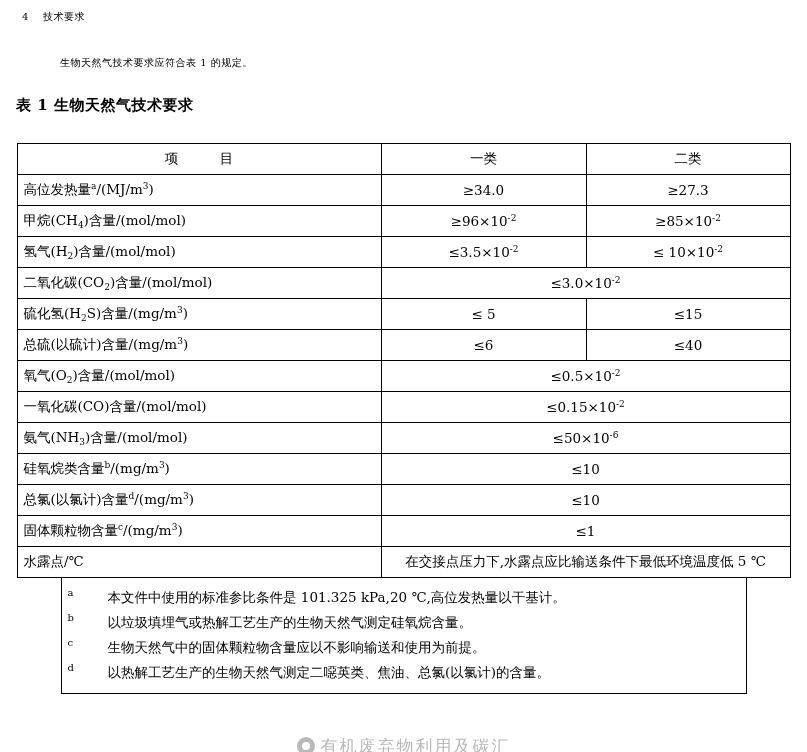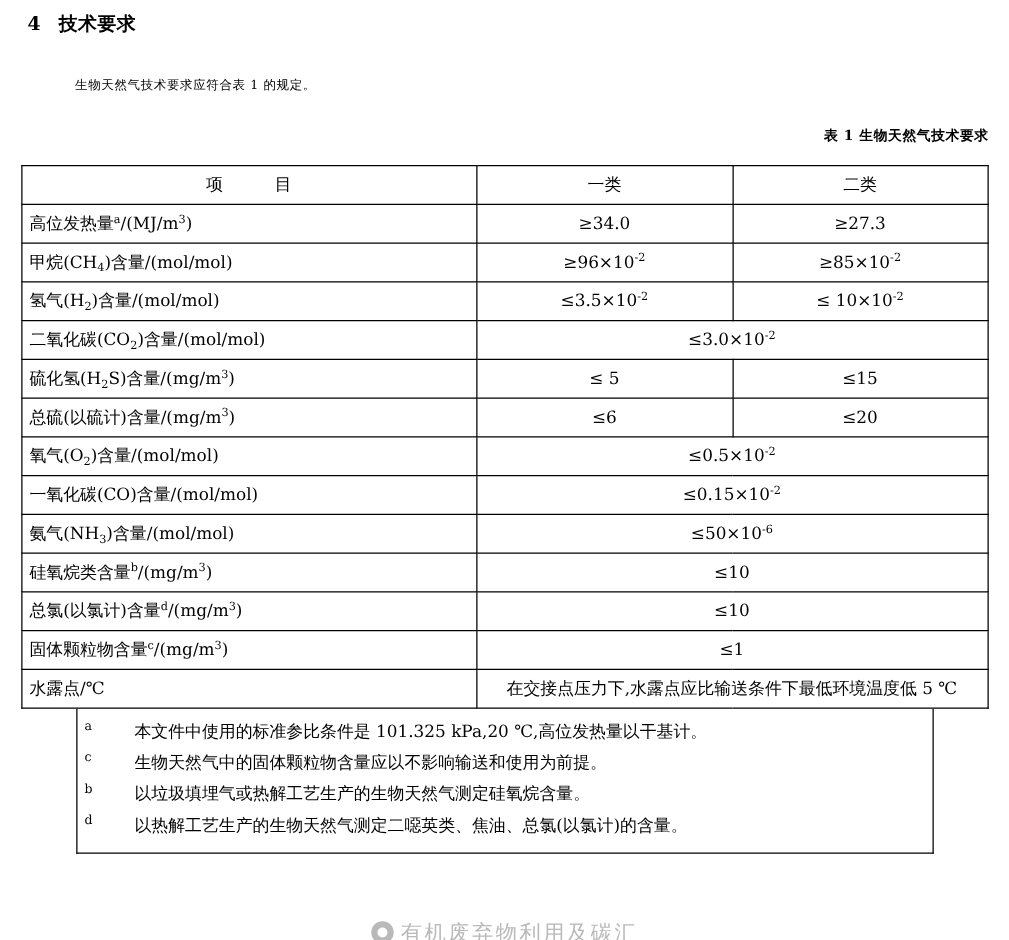--- a/index.html
+++ b/index.html
@@ -16,38 +16,38 @@
     overflow: hidden;
   }
   .page {
     position: relative;
     width: 807px;
     height: 752px;
     box-sizing: border-box;
     padding: 0 16px;
   }
   .section-title {
-    font-size: 15px;
-    font-weight: bold;
+    font-size: 10px;
+    font-weight: normal;
     margin: 10px 0 0 6px;
     letter-spacing: 0.5px;
   }
   .section-title .num {
     margin-right: 14px;
   }
   .intro-para {
     font-size: 10px;
     margin: 32px 0 0 44px;
     letter-spacing: 0.5px;
   }
   .table-caption {
-    font-size: 11px;
+    font-size: 15px;
     font-weight: bold;
-    text-align: right;
-    margin: 26px 0 16px 0;
+    text-align: left;
+    margin: 26px 0 28px 0;
     letter-spacing: 0.5px;
   }
   table.spec {
     border-collapse: collapse;
     width: 697px;
     margin: 0 auto;
     table-layout: fixed;
   }
   table.spec td, table.spec th {
     border: 1px solid #000;
@@ -174,21 +174,21 @@
           <td class="val" colspan="2">≤3.0×10<sup>-2</sup></td>
         </tr>
         <tr>
           <td class="item-cell">硫化氢(H<sub>2</sub>S)含量/(mg/m<sup>3</sup>)</td>
           <td class="val">≤ 5</td>
           <td class="val">≤15</td>
         </tr>
         <tr>
           <td class="item-cell">总硫(以硫计)含量/(mg/m<sup>3</sup>)</td>
           <td class="val">≤6</td>
-          <td class="val">≤20</td>
+          <td class="val">≤40</td>
         </tr>
         <tr>
           <td class="item-cell">氧气(O<sub>2</sub>)含量/(mol/mol)</td>
           <td class="val" colspan="2">≤0.5×10<sup>-2</sup></td>
         </tr>
         <tr>
           <td class="item-cell">一氧化碳(CO)含量/(mol/mol)</td>
           <td class="val" colspan="2">≤0.15×10<sup>-2</sup></td>
         </tr>
         <tr>
@@ -209,22 +209,22 @@
         </tr>
         <tr>
           <td class="item-cell">水露点/℃</td>
           <td class="val" colspan="2">在交接点压力下,水露点应比输送条件下最低环境温度低 5 ℃</td>
         </tr>
       </tbody>
   </table>
 
   <div class="notes" id="notes-block">
       <div class="note"><span class="mark">a</span><span>本文件中使用的标准参比条件是 101.325 kPa,20 ℃,高位发热量以干基计。</span></div>
+      <div class="note"><span class="mark">b</span><span>以垃圾填埋气或热解工艺生产的生物天然气测定硅氧烷含量。</span></div>
       <div class="note"><span class="mark">c</span><span>生物天然气中的固体颗粒物含量应以不影响输送和使用为前提。</span></div>
-      <div class="note"><span class="mark">b</span><span>以垃圾填埋气或热解工艺生产的生物天然气测定硅氧烷含量。</span></div>
       <div class="note"><span class="mark">d</span><span>以热解工艺生产的生物天然气测定二噁英类、焦油、总氯(以氯计)的含量。</span></div>
     </div>
 
   <div class="watermark">
     <span class="wm-logo"></span><span>有机废弃物利用及碳汇</span>
   </div>
 
 </div>
 
 </body></html>

